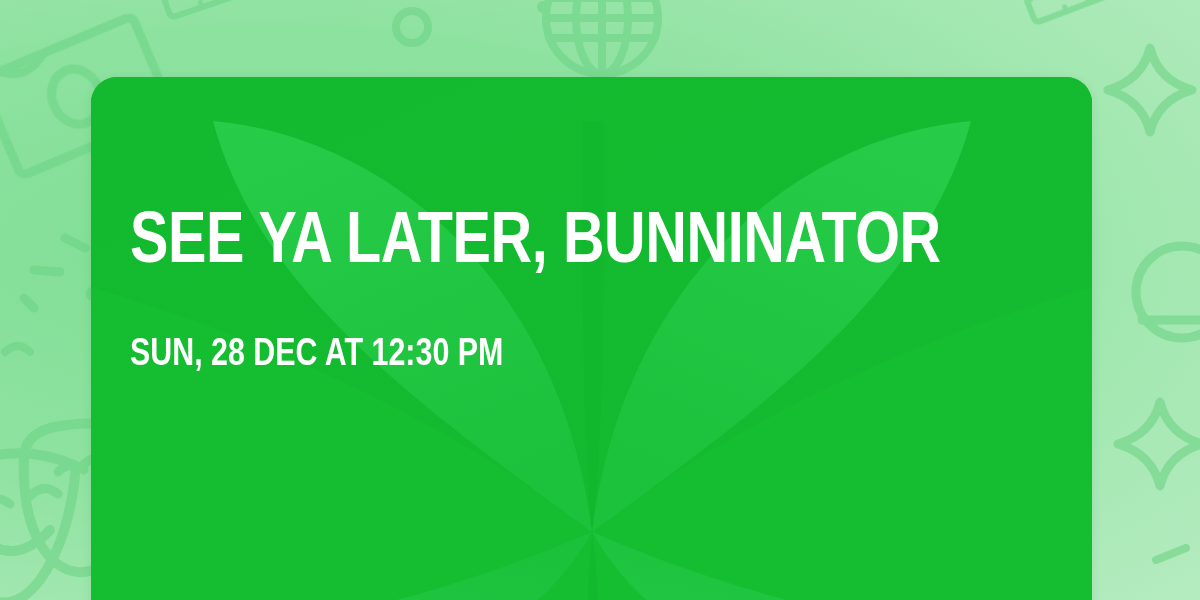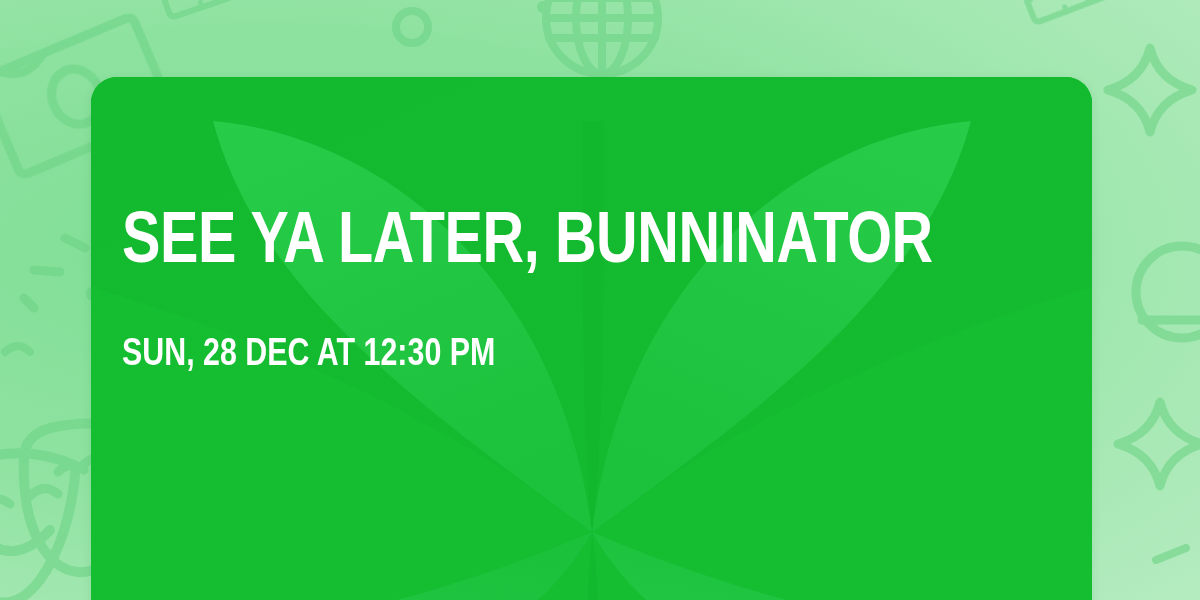--- a/index.html
+++ b/index.html
@@ -49,21 +49,21 @@
     box-shadow: 0 2px 10px rgba(0, 90, 25, 0.10);
   }
   #card-pattern {
     position: absolute;
     inset: 0;
   }
 
   
   #card-text {
     position: absolute;
-    left: 31px;              
+    left: 39px;              
     top: 130px;
     width: 920px;
     z-index: 5;
   }
   #event-title {
     margin: 0;
     color: #ffffff;
     font-family: "Liberation Sans Narrow", "Liberation Sans", sans-serif;
     font-weight: 700;
     font-size: 72px;

